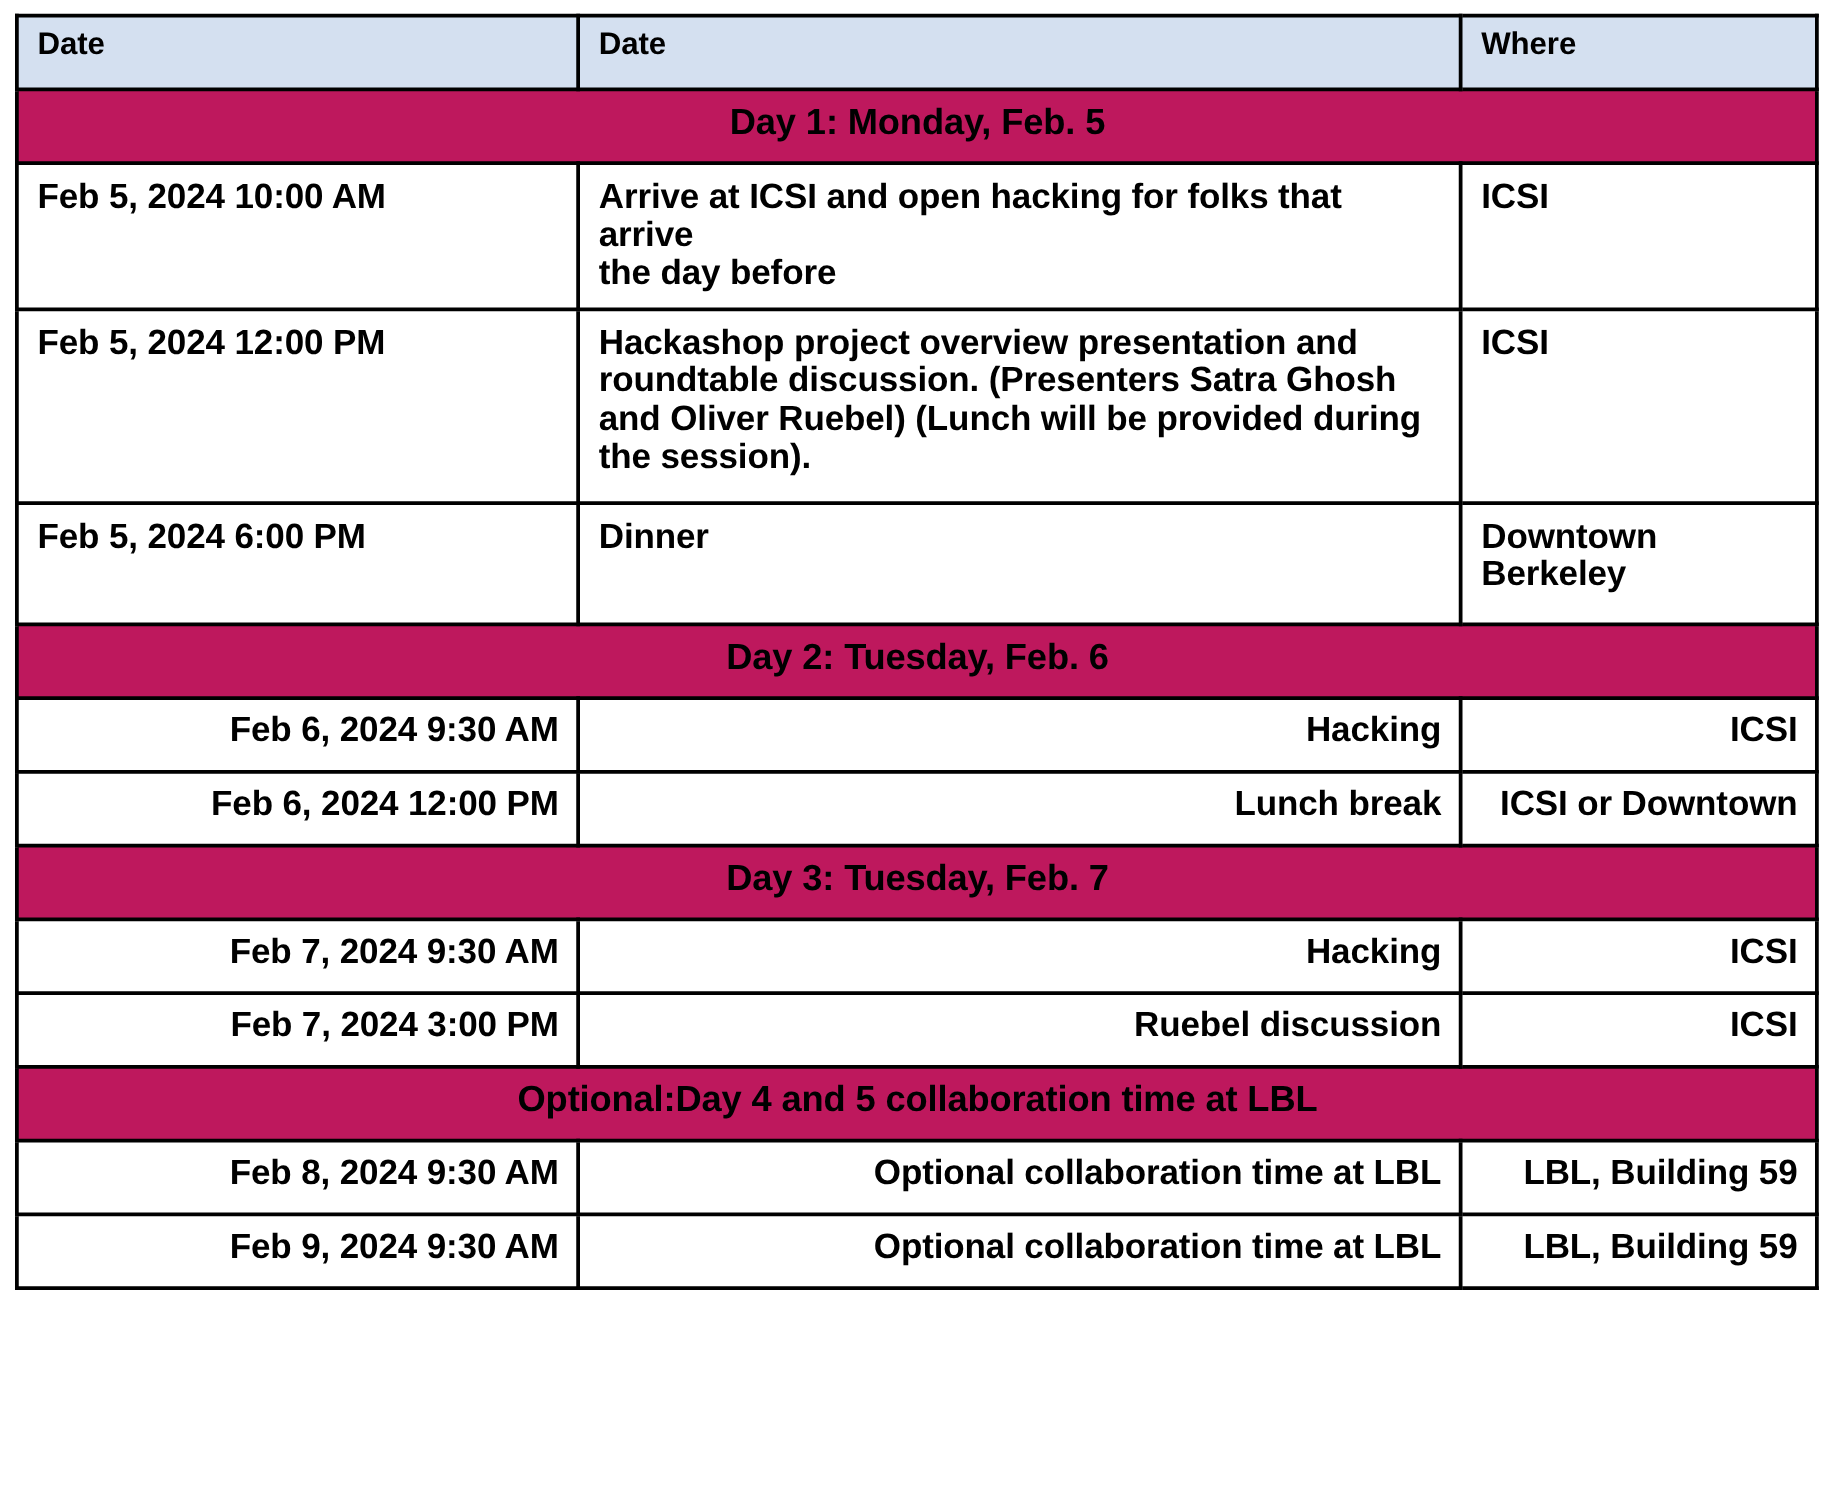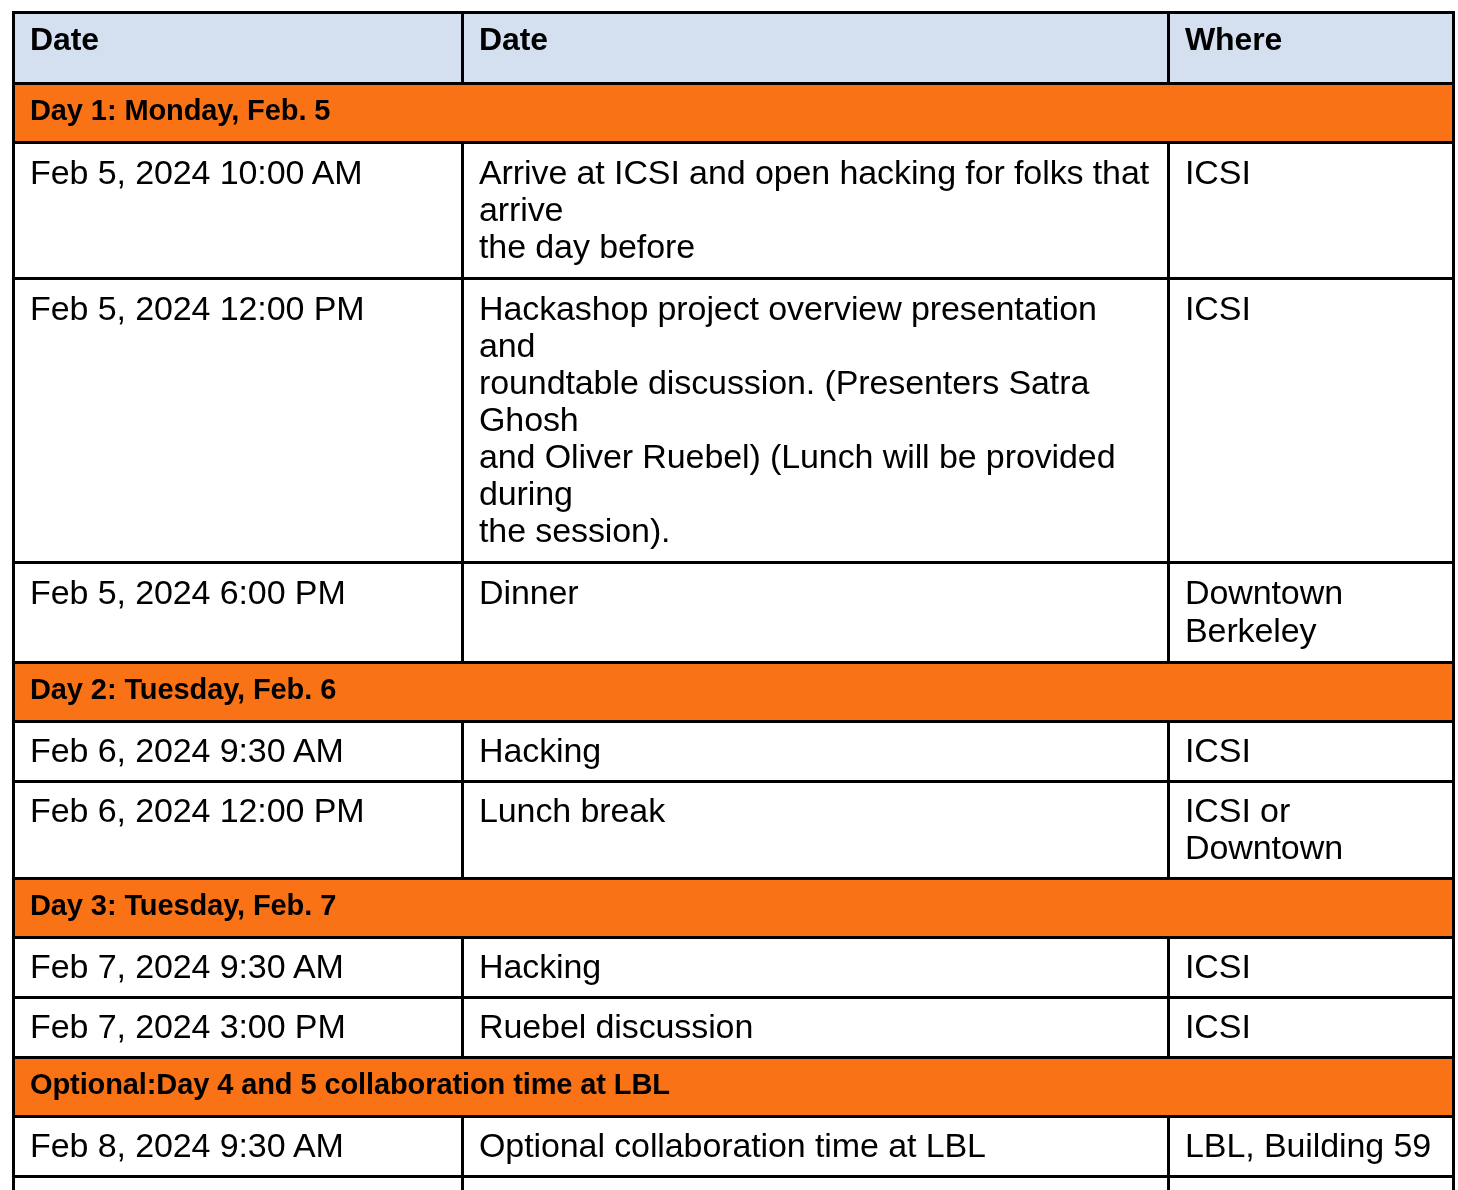--- a/index.html
+++ b/index.html
@@ -35,55 +35,57 @@
   table.schedule col.col-date  { width: 449px; }
   table.schedule col.col-what  { width: 706px; }
   table.schedule col.col-where { width: 285px; }
 
   table.schedule th,
   table.schedule td {
     border: 3px solid #000000;
     vertical-align: top;
     text-align: left;
     padding: 10px 14px 12px 15px;
-    font-size: 34px;
+    font-size: 28px;
     line-height: 1.09;
-    font-weight: normal;
+    font-weight: bold;
     letter-spacing: -0.1px;
   }
 
   
   tr.header-row th {
     background: #d4e0f0;
     font-weight: bold;
-    font-size: 32px;
+    font-size: 25px;
     padding-top: 8px;
-    padding-bottom: 24px;
+    padding-bottom: 12px;
     height: 36px;
   }
 
   
   tr.day-band td {
-    background: #f97316;
+    background: #be185d;
     font-weight: bold;
     font-size: 29px;
+    text-align: center;
     height: 34px;
     padding-top: 10px;
     padding-bottom: 12px;
   }
   .day-band-label .lead {
   }
 
   
   tr.row-tall td { height: 72px; }
   tr.row-xtall td { height: 130px; }
   tr.row-compact td {
     height: 36px;
     padding-top: 9px;
     padding-bottom: 11px;
+    text-align: right;
   }
 
   .cell-text {
     display: block;
     white-space: pre-line;
   }
 </style>
 </head>
 <body>
 

